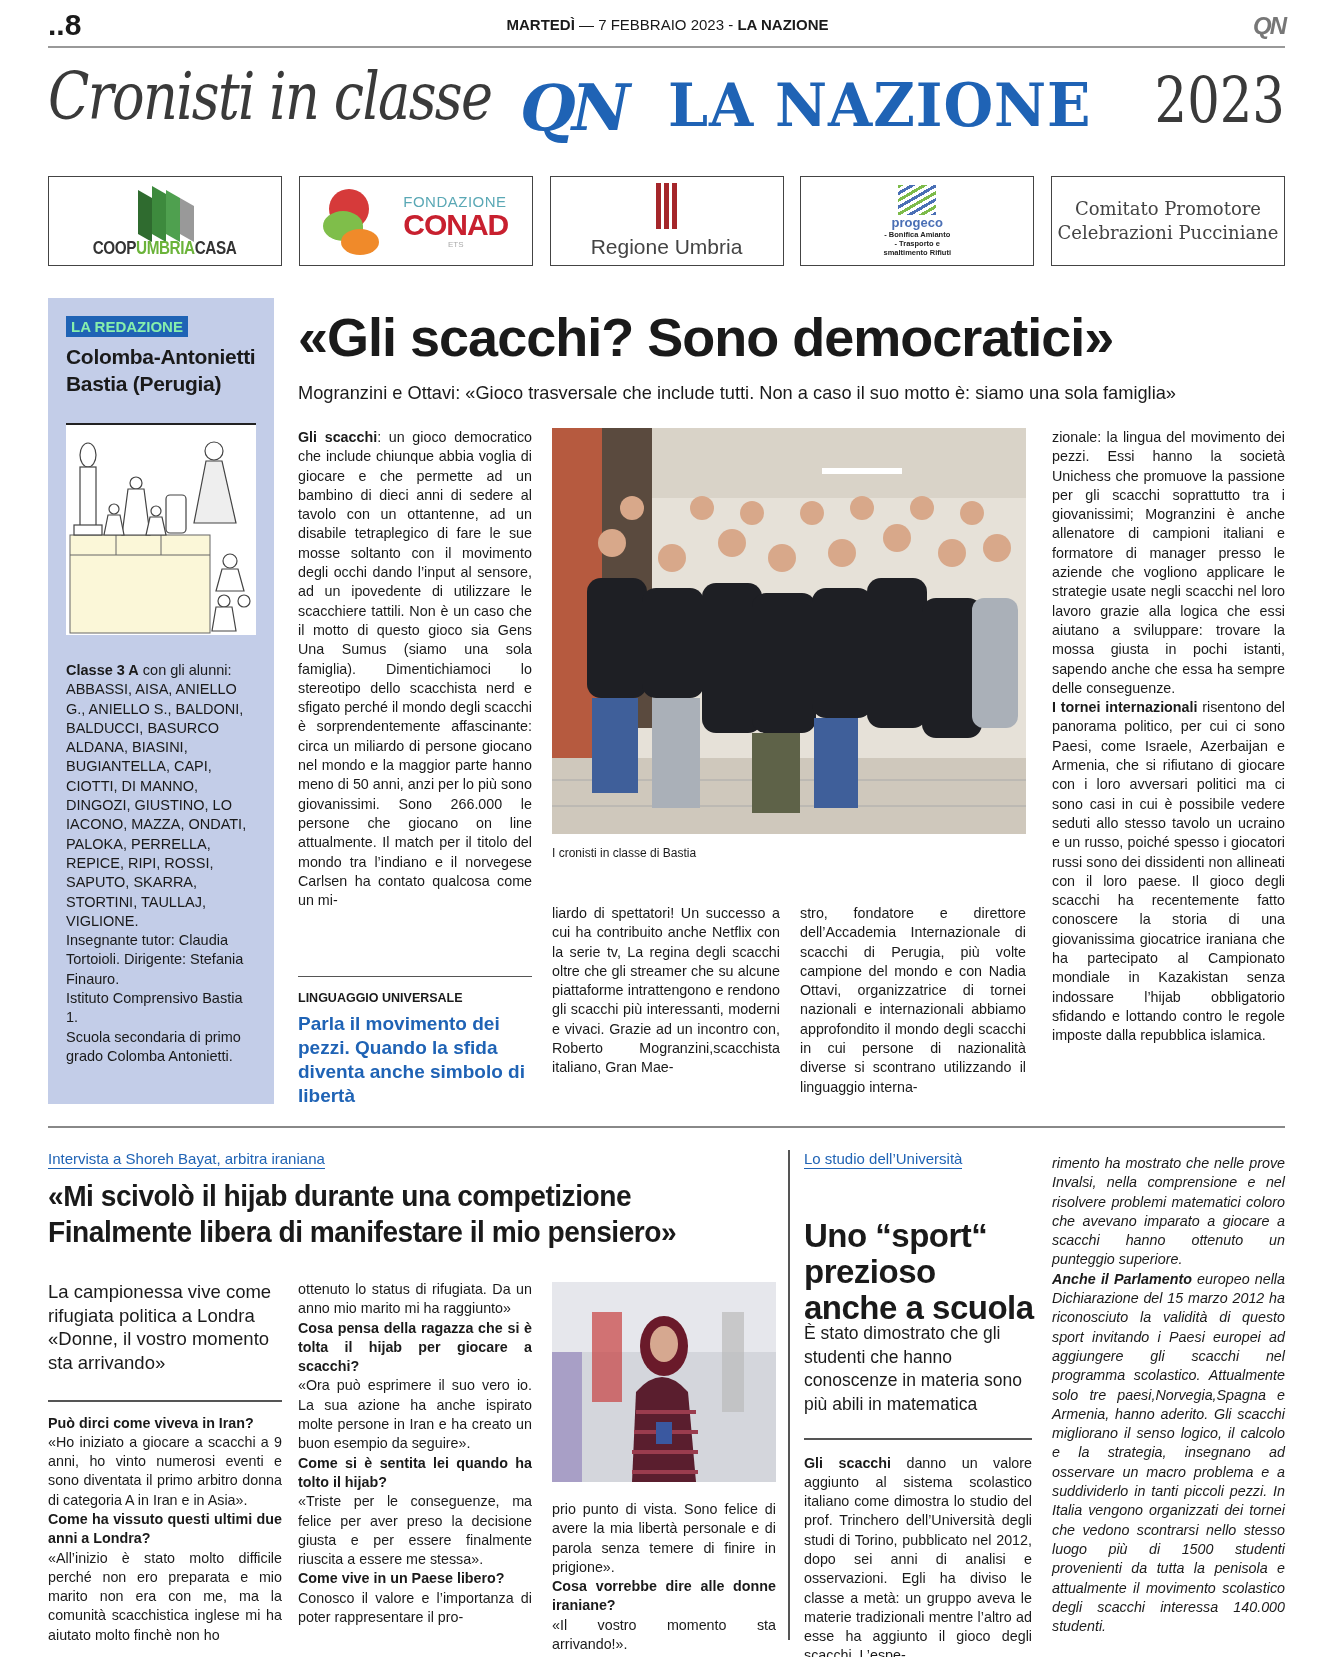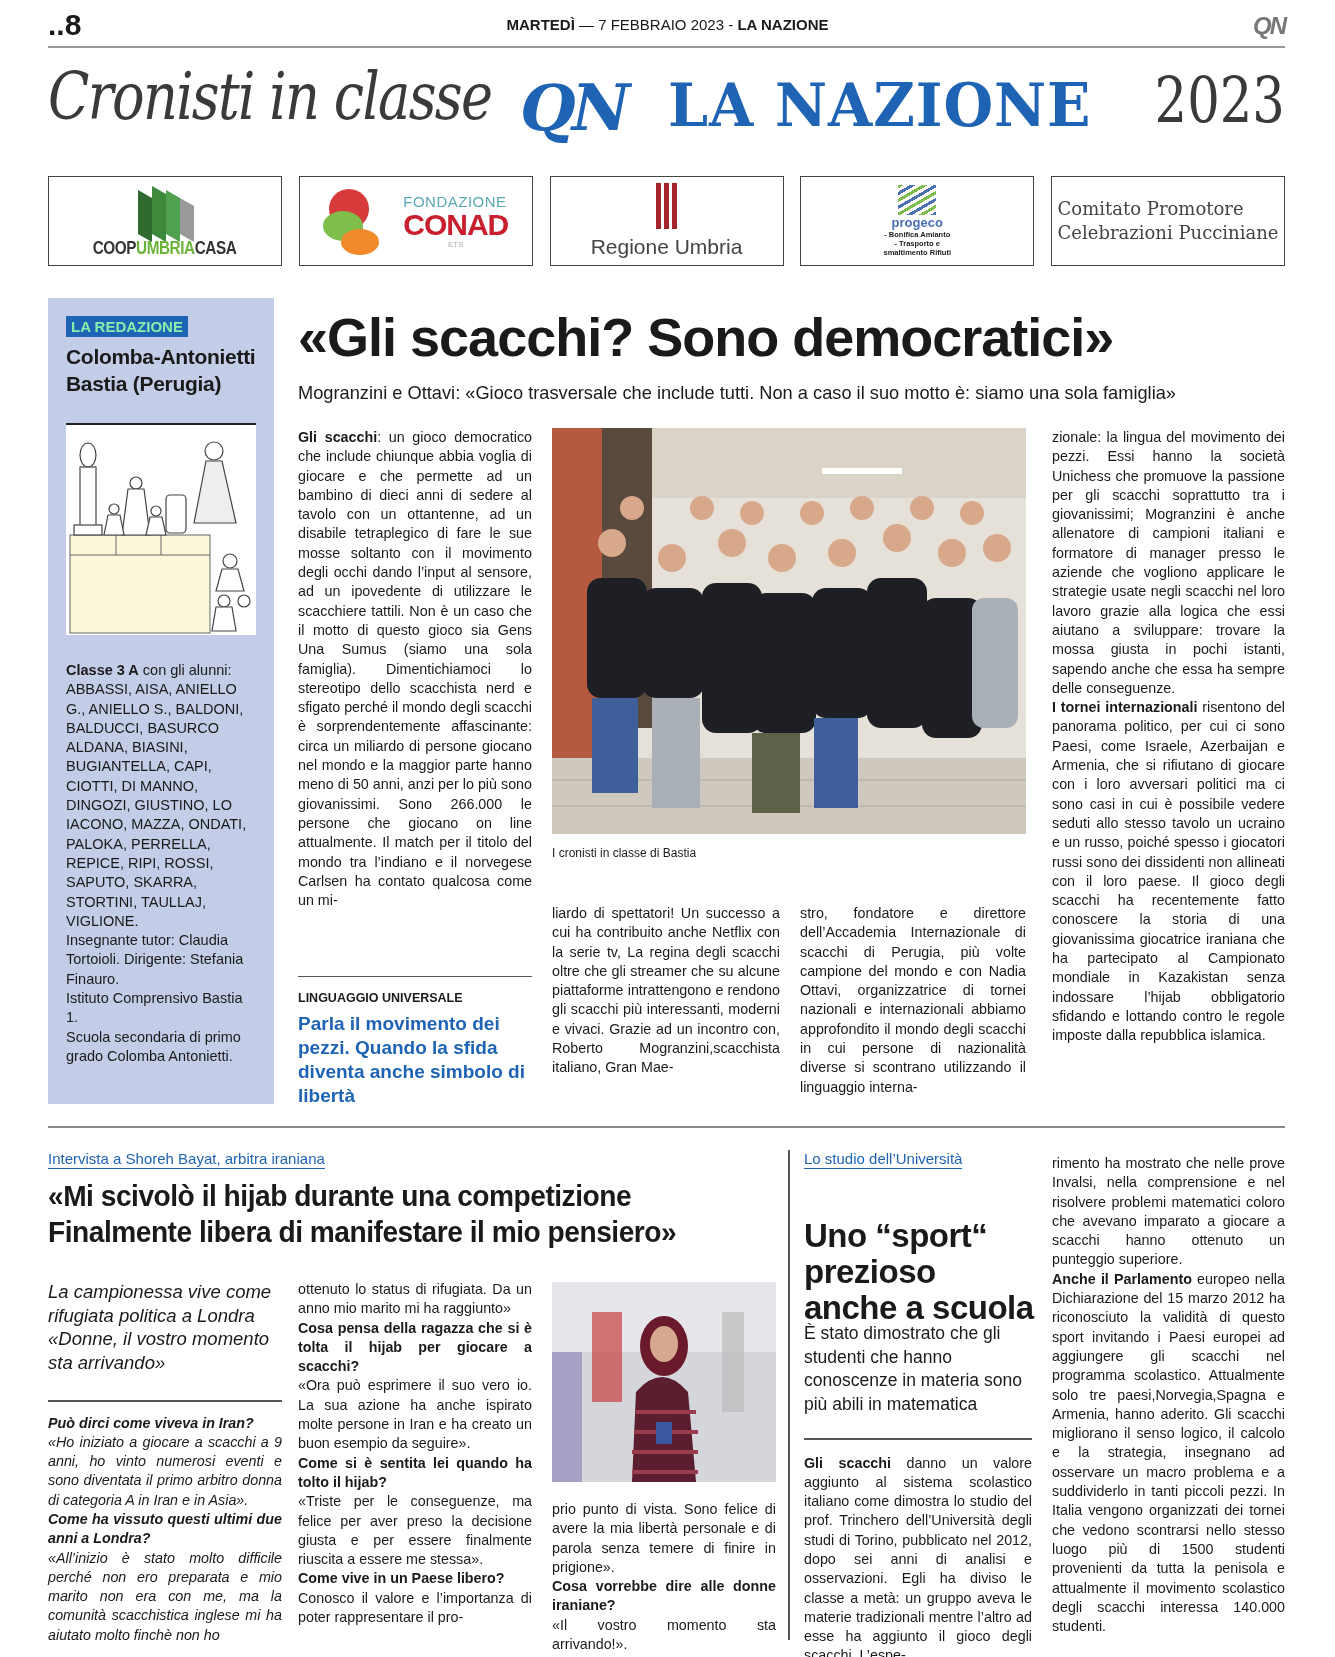--- a/index.html
+++ b/index.html
@@ -32,21 +32,21 @@
   .heart .h2 { position: absolute; left: 0; top: 26px; width: 40px; height: 30px; border-radius: 50% 50% 10px 50%; background: #7fbe4a; }
   .heart .h3 { position: absolute; left: 18px; top: 44px; width: 38px; height: 26px; border-radius: 50%; background: #f08a2a; }
   .conad-txt .f { font-size: 15px; color: #5aa8b5; letter-spacing: 0.5px; }
   .conad-txt .c { font-size: 30px; font-weight: bold; color: #c8202f; line-height: 30px; letter-spacing: -1px; }
   .conad-txt .e { font-size: 8px; color: #aaa; text-align: center; }
   .flag { width: 22px; height: 46px; background: repeating-linear-gradient(90deg, #a5262a 0 5px, #fff 5px 8px); margin-bottom: 6px; }
   .regione { font-size: 21px; color: #444; }
   .progeco-logo { width: 38px; height: 30px; background: repeating-linear-gradient(150deg, #7dbb4a 0 3px, #fff 3px 6px, #4a6fb5 6px 9px, #fff 9px 12px); }
   .progeco-name { font-size: 13px; font-weight: bold; color: #4a6fb5; }
   .progeco-sub { font-size: 7.5px; font-weight: bold; color: #222; text-align: center; line-height: 9px; }
-  .comitato { font-family: "DejaVu Serif", serif; font-size: 18px; color: #444; text-align: left; line-height: 24px; }
+  .comitato { font-family: "DejaVu Serif", serif; font-size: 18px; color: #444; text-align: center; line-height: 24px; }
 
   
   .redazione { left: 48px; top: 298px; width: 226px; height: 806px; background: #c3cde8; padding: 18px 18px; }
   .tag { display: inline-block; background: #1f63b5; color: #86efac; font-weight: bold; font-size: 15px; padding: 2px 5px; }
   .school { font-size: 21px; font-weight: bold; line-height: 27px; margin-top: 6px; letter-spacing: -0.3px; }
   .drawing { margin-top: 26px; width: 190px; height: 212px; background: #fff; border-top: 2px solid #222; position: relative; overflow: hidden; }
   .class-list { margin-top: 26px; font-size: 14.5px; line-height: 19.3px; font-weight: 500; }
   .class-list b { font-weight: bold; }
 
   
@@ -249,21 +249,21 @@
 <div class="abs section-rule"></div>
 
 <div class="abs" style="left:48px; top:1150px;">
   <span class="kicker-blue">Intervista a Shoreh Bayat, arbitra iraniana</span>
 </div>
 <div class="abs inter-title">
   <div>«Mi scivolò il hijab durante una competizione</div>
   <div>Finalmente libera di manifestare il mio pensiero»</div>
 </div>
 
-<div class="col" style="left:48px; top:1280px; width:234px; text-align:left;font-style:italic;">
+<div class="col" style="left:48px; top:1280px; width:234px; text-align:left;">
   <div class="deck">La campionessa vive come rifugiata politica a Londra «Donne, il vostro momento sta arrivando»</div>
   <div class="rule-h" style="margin:26px 0 12px;"></div>
   <div style="text-align:justify">
     <b>Può dirci come viveva in Iran?</b><br>
     <span>«Ho iniziato a giocare a scacchi a 9 anni, ho vinto numerosi eventi e sono diventata il primo arbitro donna di categoria A in Iran e in Asia».</span><br>
     <b>Come ha vissuto questi ultimi due anni a Londra?</b><br>
     <span>«All’inizio è stato molto difficile perché non ero preparata e mio marito non era con me, ma la comunità scacchistica inglese mi ha aiutato molto finchè non ho</span>
   </div>
 </div>
 
@@ -308,16 +308,16 @@
   <span class="kicker-blue">Lo studio dell’Università</span>
 </div>
 <div class="abs uno-title" style="width:230px;margin-top:44px;">Uno “sport“ prezioso anche a scuola</div>
 <div class="col" style="left:804px; top:1322px; width:228px; text-align:left;">
   <div class="deck" style="font-size:17.5px">È stato dimostrato che gli studenti che hanno conoscenze in materia sono più abili in matematica</div>
   <div class="rule-h" style="margin:22px 0 14px;"></div>
   <div style="text-align:justify">
     <b>Gli scacchi</b><span> danno un valore aggiunto al sistema scolastico italiano come dimostra lo studio del prof. Trinchero dell’Università degli studi di Torino, pubblicato nel 2012, dopo sei anni di analisi e osservazioni. Egli ha diviso le classe a metà: un gruppo aveva le materie tradizionali mentre l’altro ad esse ha aggiunto il gioco degli scacchi. L’espe-</span>
   </div>
 </div>
-<div class="col" style="left:1052px; top:1154px; width:233px;">
+<div class="col" style="left:1052px; top:1154px; width:233px;font-style:italic;">
   <span>rimento ha mostrato che nelle prove Invalsi, nella comprensione e nel risolvere problemi matematici coloro che avevano imparato a giocare a scacchi hanno ottenuto un punteggio superiore.</span><br>
   <b>Anche il Parlamento</b><span> europeo nella Dichiarazione del 15 marzo 2012 ha riconosciuto la validità di questo sport invitando i Paesi europei ad aggiungere gli scacchi nel programma scolastico. Attualmente solo tre paesi,Norvegia,Spagna e Armenia, hanno aderito. Gli scacchi migliorano il senso logico, il calcolo e la strategia, insegnano ad osservare un macro problema e a suddividerlo in tanti piccoli pezzi. In Italia vengono organizzati dei tornei che vedono scontrarsi nello stesso luogo più di 1500 studenti provenienti da tutta la penisola e attualmente il movimento scolastico degli scacchi interessa 140.000 studenti.</span>
 </div>
 
 </body></html>

